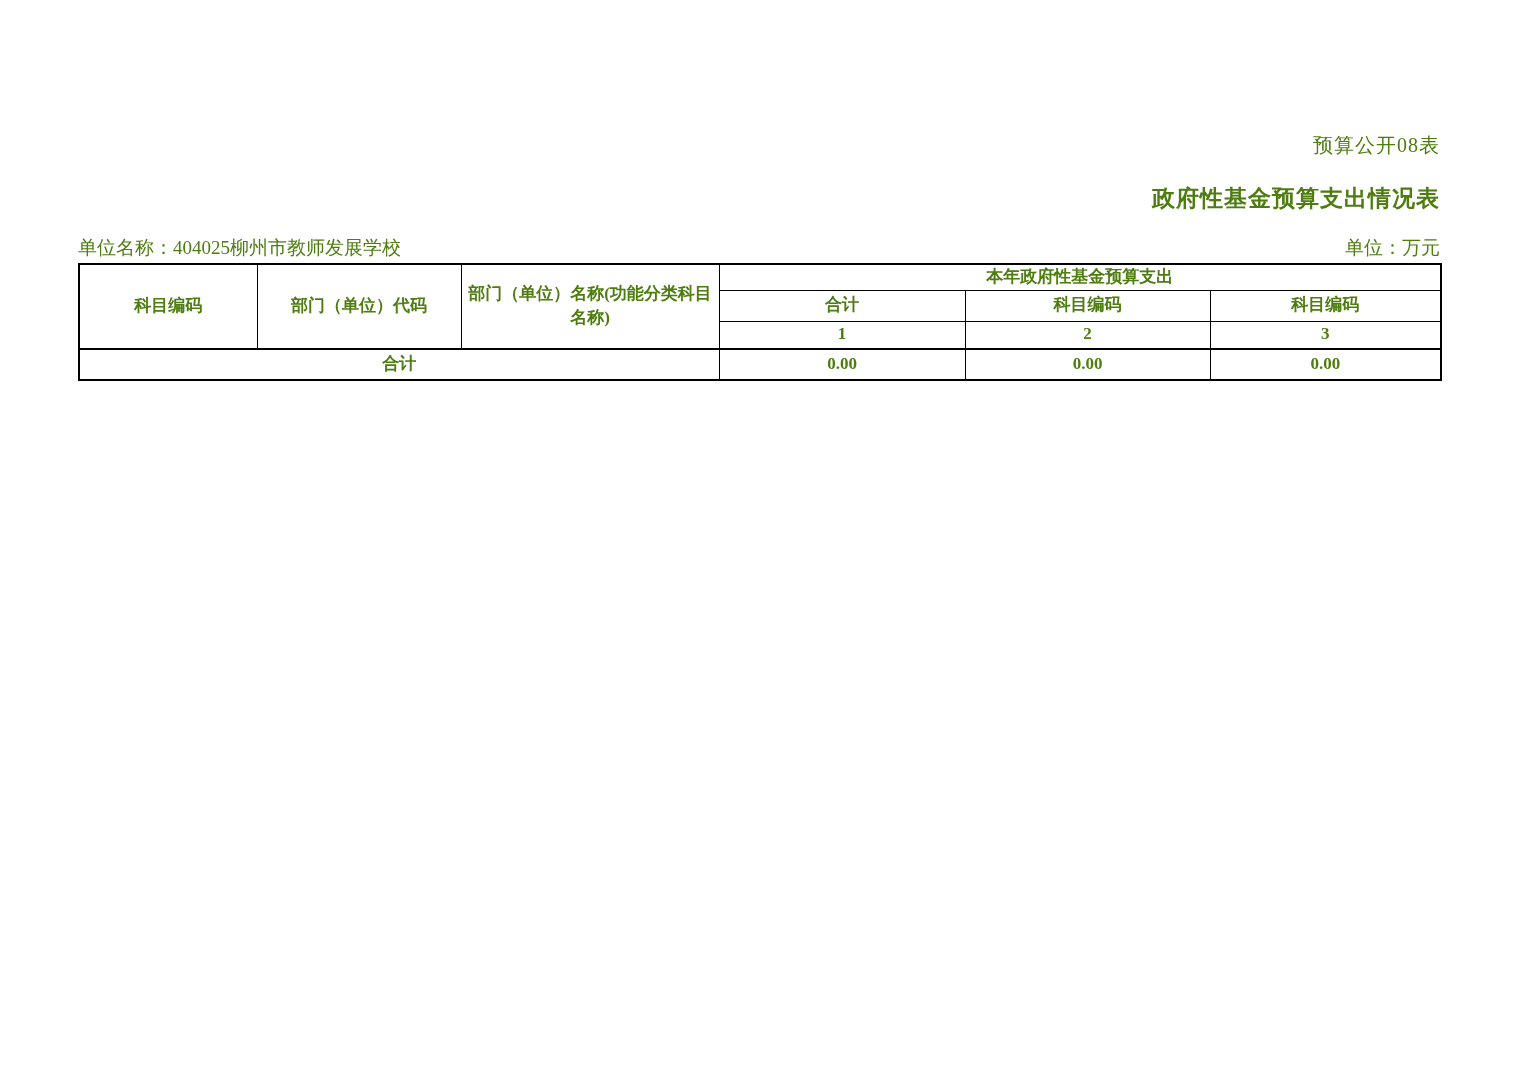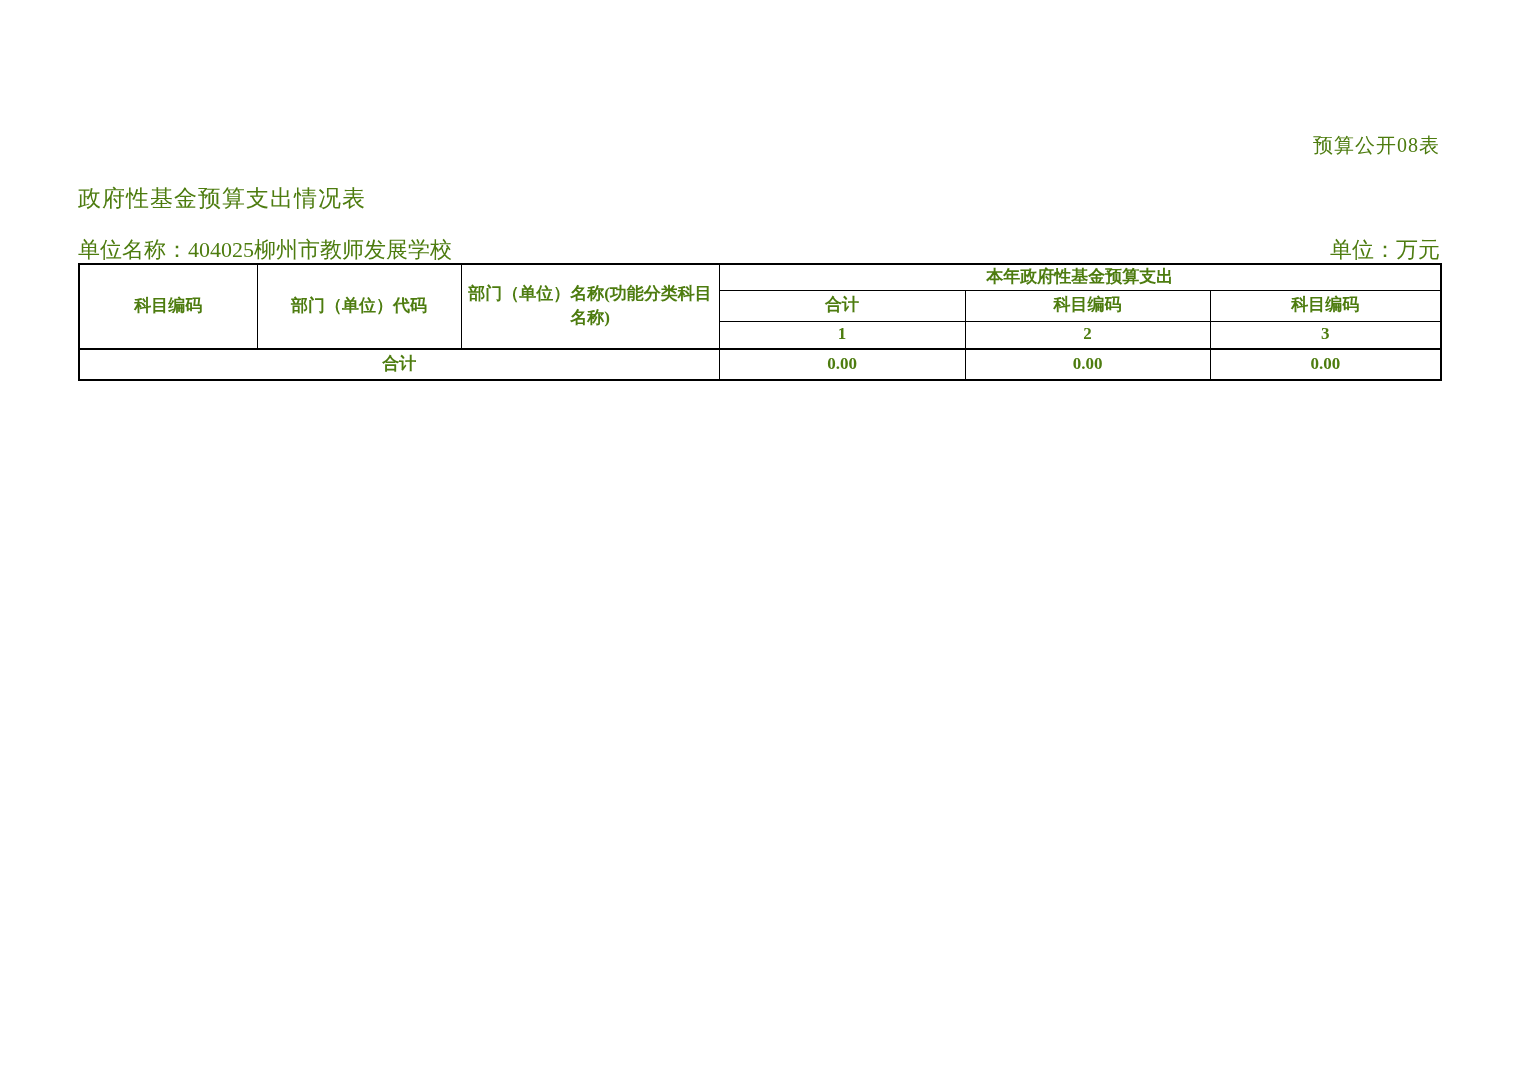--- a/index.html
+++ b/index.html
@@ -24,31 +24,31 @@
     font-size: 20px;
     letter-spacing: 1px;
     white-space: nowrap;
   }
   .title {
     position: absolute;
     top: 139px;
     left: 78px;
     width: 1362px;
     margin: 0;
-    text-align: left;
+    text-align: right;
     font-size: 23px;
-    font-weight: normal;
+    font-weight: bold;
     letter-spacing: 1px;
   }
   .meta-row {
     position: absolute;
     top: 191px;
     left: 78px;
     width: 1362px;
-    font-size: 22px;
+    font-size: 19px;
   }
   .meta-left { float: left; }
   .meta-right { float: right; }
   table.budget-table {
     position: absolute;
     top: 219px;
     left: 78px;
     width: 1362px;
     border-collapse: collapse;
     table-layout: fixed;

